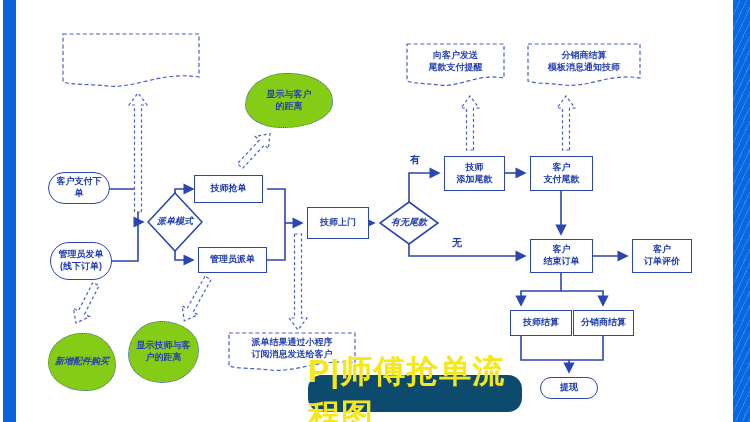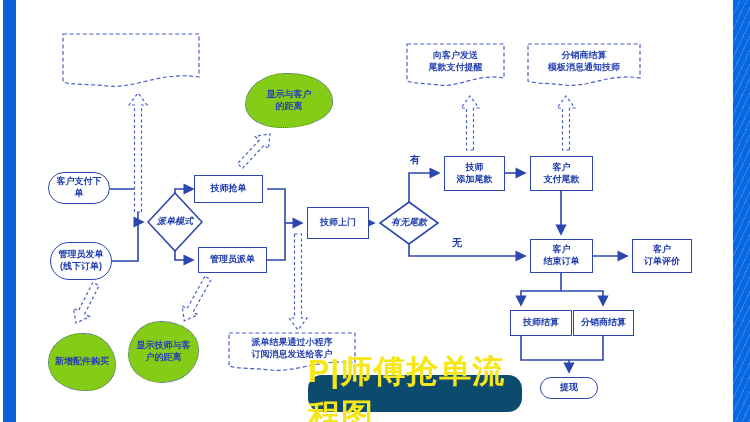--- a/index.html
+++ b/index.html
@@ -108,21 +108,21 @@
       <path d="M1,1 H127 V31 C93,26 67,41 43,38 C26,36 10,37 1,34 Z" fill="#fff" stroke="#4a5ec6" stroke-width="1.2" stroke-dasharray="4 2.6"></path>
     </svg>
   <span class="label">派单结果通过小程序
 订阅消息发送给客户</span>
 </div>
 
 <div class="node cloud" style="left:245px;top:73px;width:88px;height:55px;border-radius:48% 52% 58% 42%/60% 52% 48% 44%;">
   <span>显示与客户
 的距离</span>
 </div>
-<div class="node cloud" style="left:48px;top:333px;width:68px;height:58px;border-radius:52% 48% 44% 56%/52% 58% 46% 50%;">
+<div class="node cloud" style="left:48px;top:333px;width:68px;height:58px;border-radius:52% 48% 44% 56%/52% 58% 46% 50%;font-style:italic;">
   <span>新增配件购买</span>
 </div>
 <div class="node cloud" style="left:128px;top:321px;width:71px;height:62px;border-radius:46% 54% 52% 48%/56% 46% 54% 46%;">
   <span>显示技师与客
 户的距离</span>
 </div>
 
 <div class="node stadium" style="left:48px;top:172px;width:62px;height:32px;">
   <span>客户支付下
 单</span>

